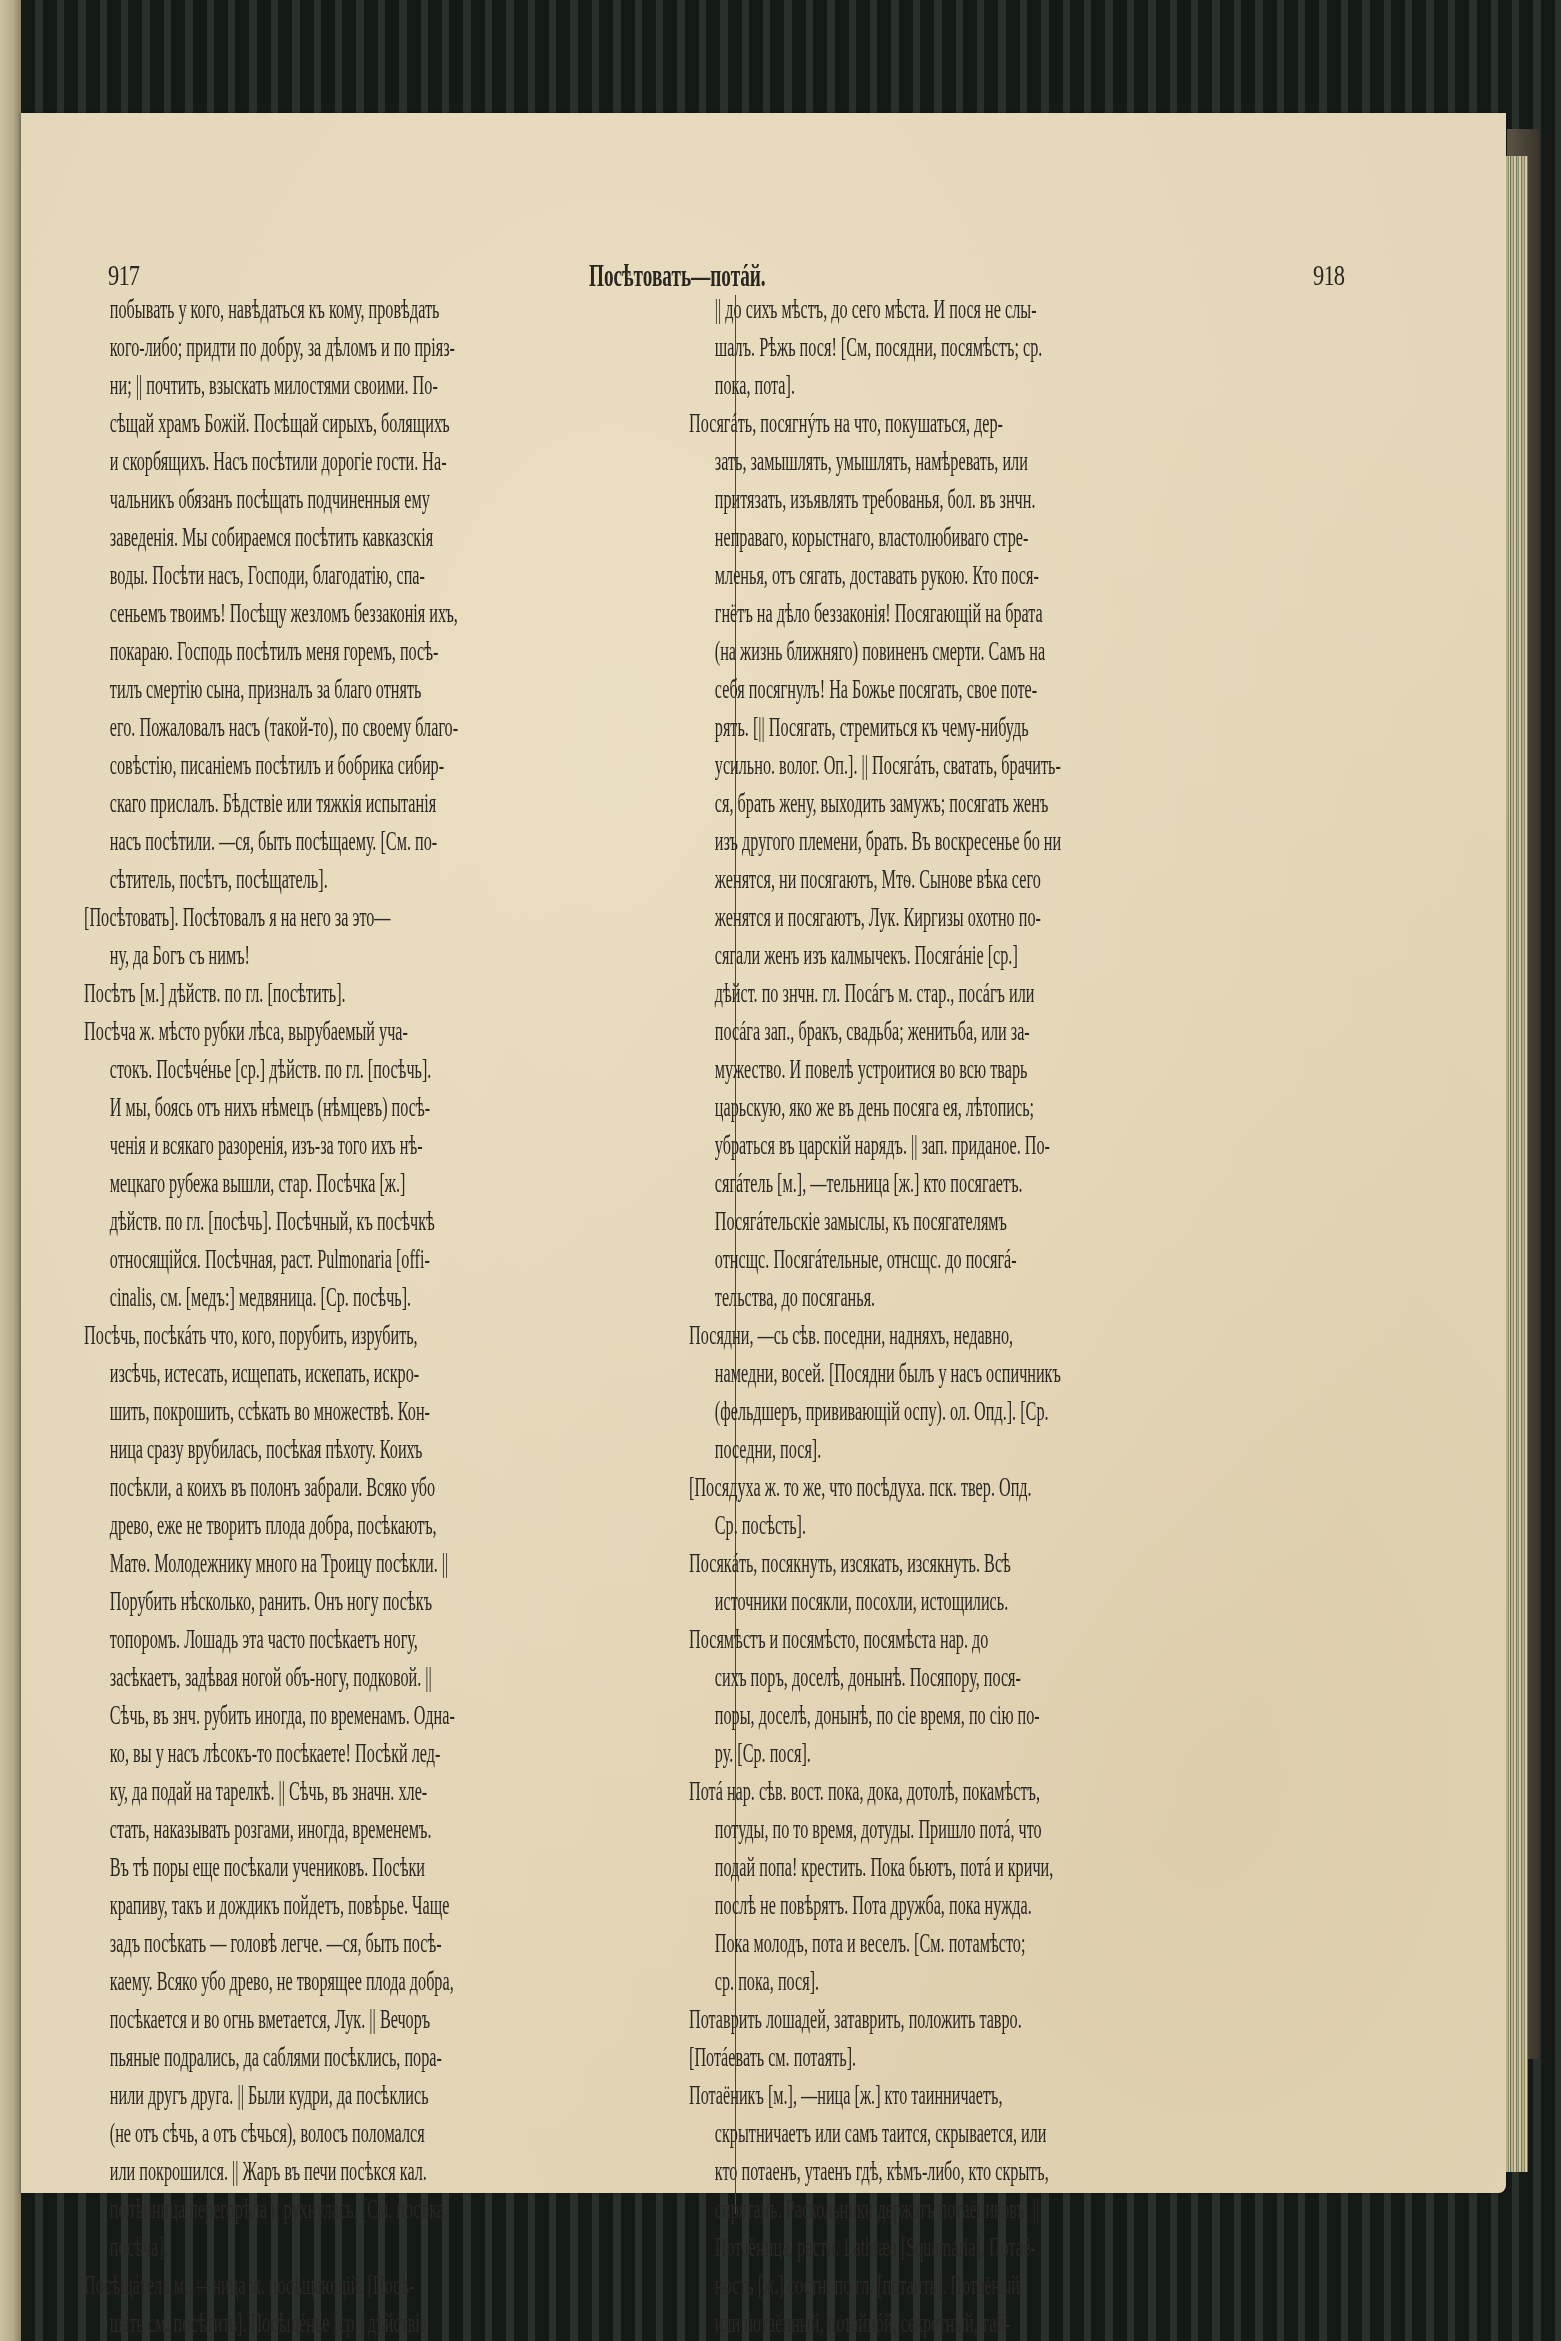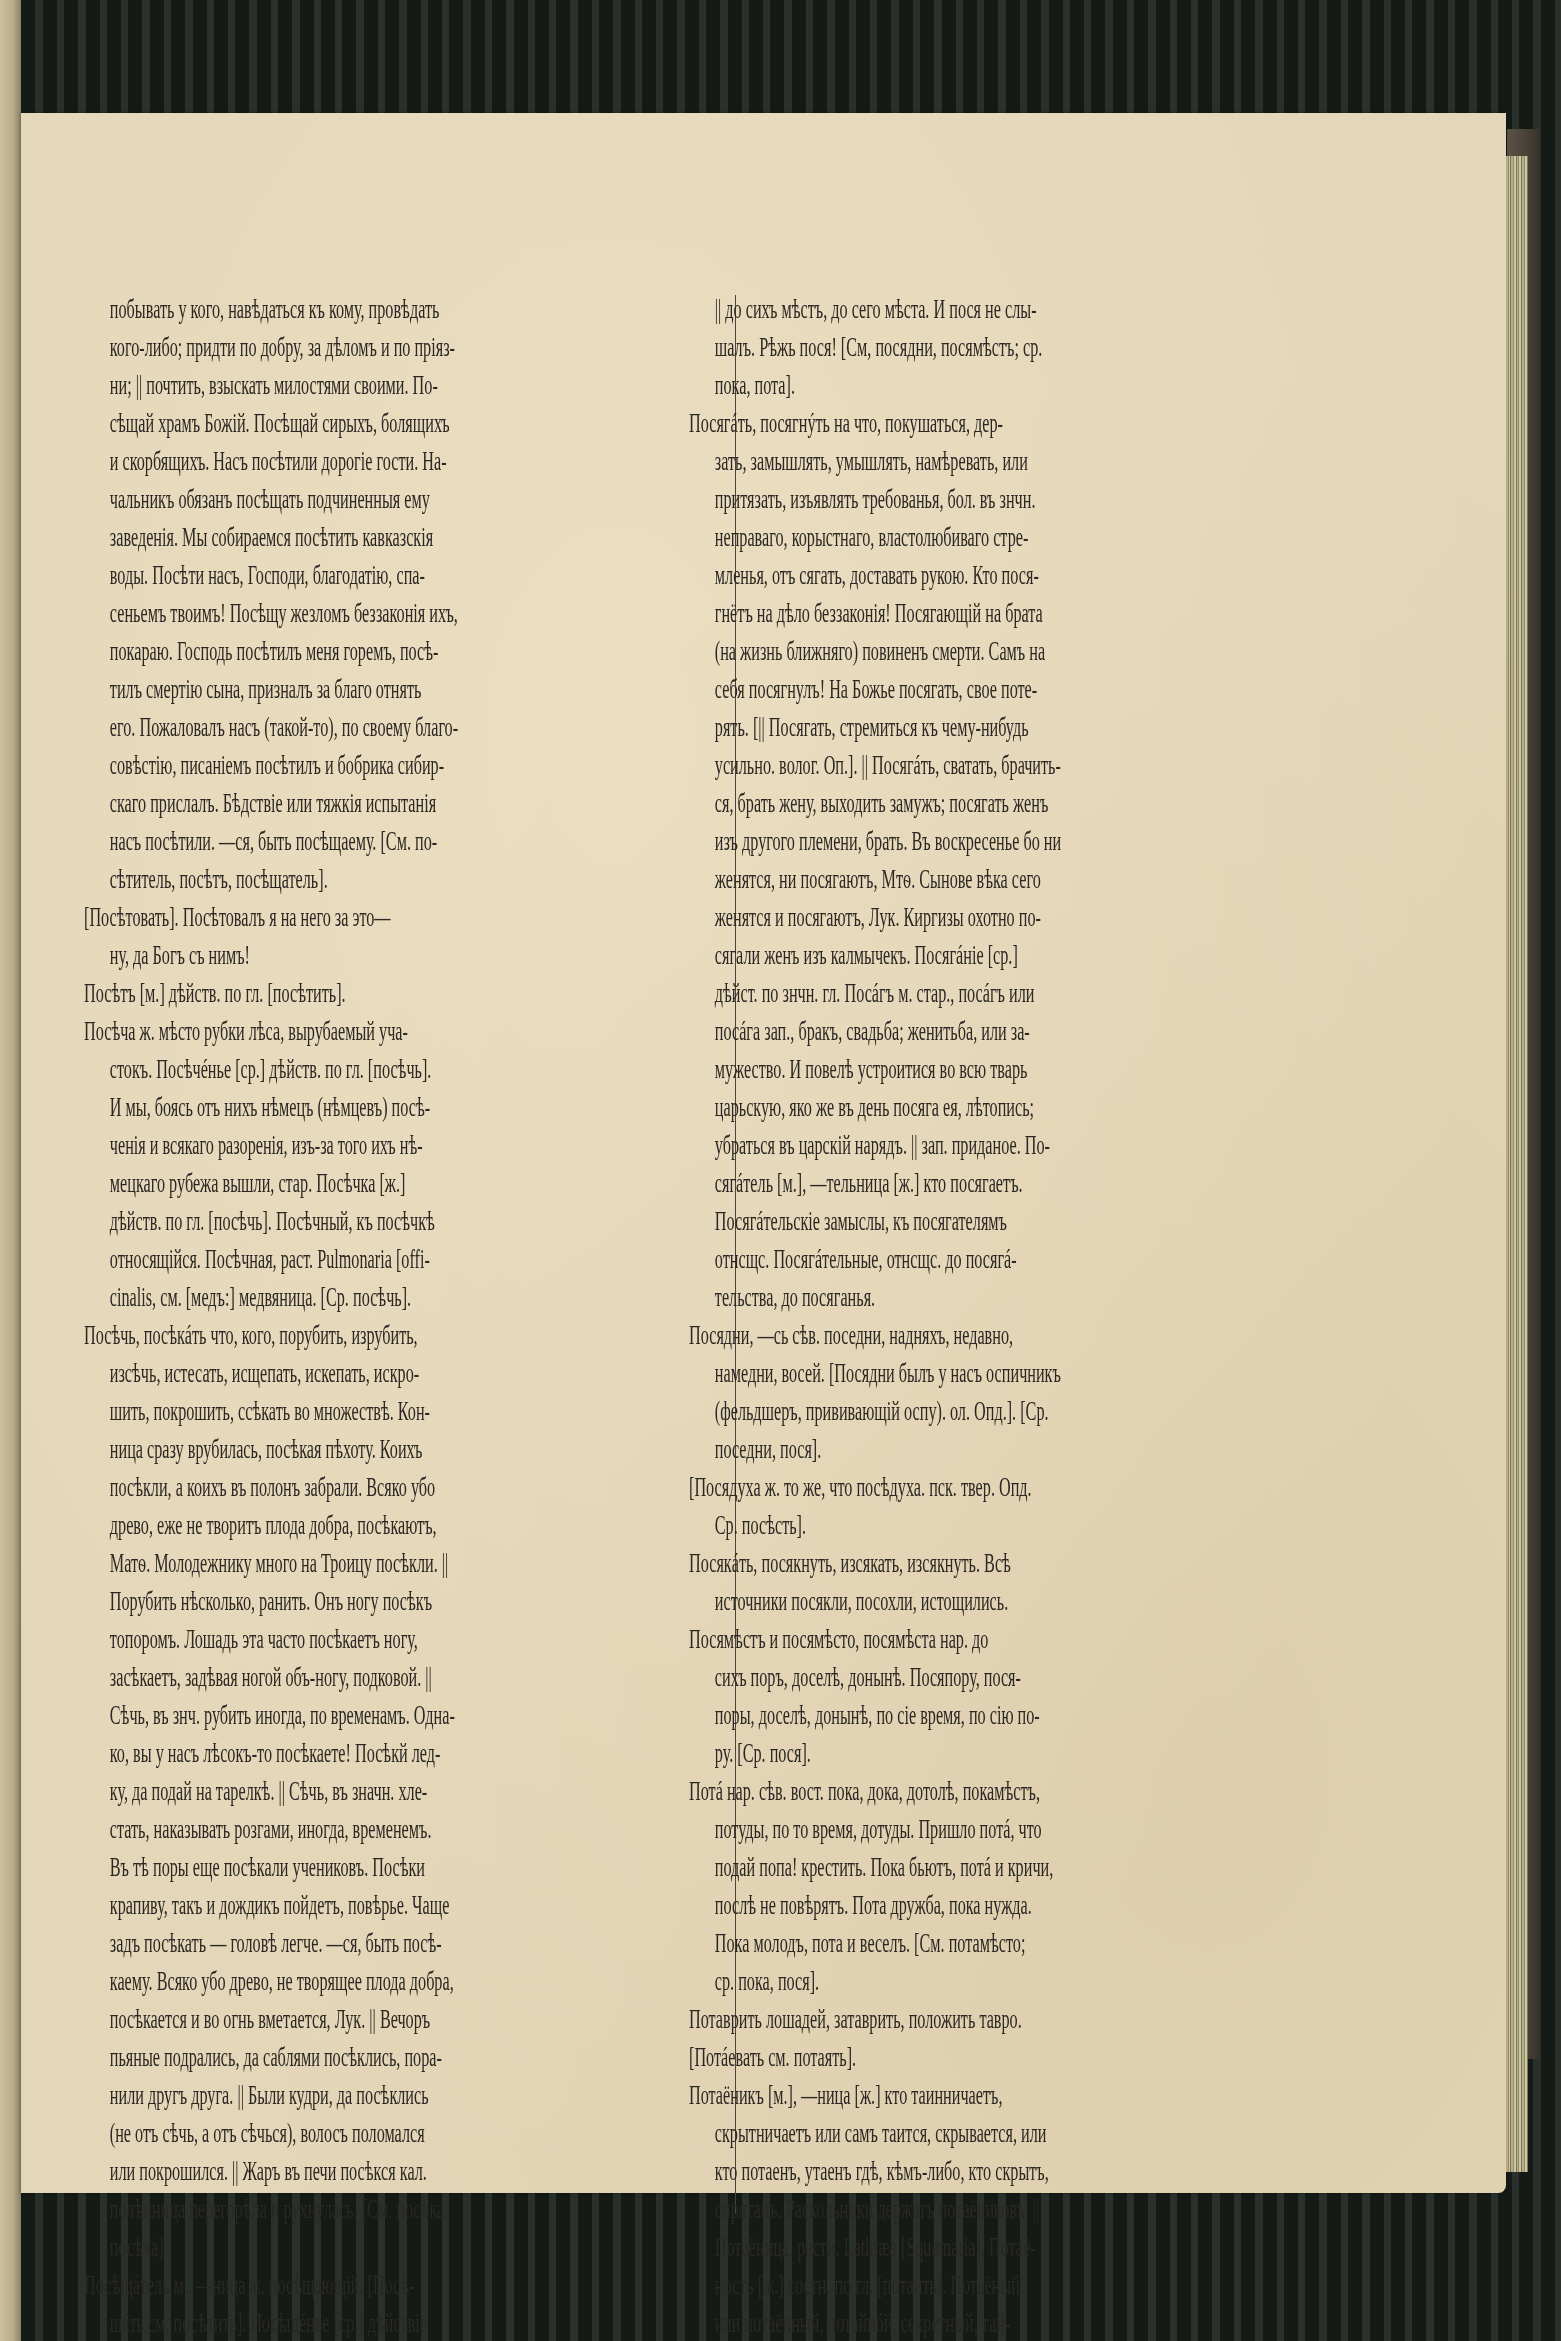--- a/index.html
+++ b/index.html
@@ -62,20 +62,25 @@
   }
 </style>
 </head>
 <body>
 
 <div class="mesh"></div>
 <div class="left-edge"></div>
 <div class="book-cover"></div>
 <div class="page">
   <div class="fore-edge"></div>
+  <div class="header">
+    <span class="pnum left">917</span>
+    <span class="htitle">Посѣтовать—потáй.</span>
+    <span class="pnum right">918</span>
+  </div>
   <div class="divider"></div>
   <div class="col left" id="col-left" style="left: 63px;">
       <div class="line" style="padding-left: 43px;">побывать у кого, навѣдаться къ кому, провѣдать</div>
       <div class="line" style="padding-left: 43px;">кого-либо; придти по добру, за дѣломъ и по пріяз-</div>
       <div class="line" style="padding-left: 43px;">ни; || почтить, взыскать милостями своими. По-</div>
       <div class="line" style="padding-left: 43px;">сѣщай храмъ Божій. Посѣщай сирыхъ, болящихъ</div>
       <div class="line" style="padding-left: 43px;">и скорбящихъ. Насъ посѣтили дорогіе гости. На-</div>
       <div class="line" style="padding-left: 43px;">чальникъ обязанъ посѣщать подчиненныя ему</div>
       <div class="line" style="padding-left: 43px;">заведенія. Мы собираемся посѣтить кавказскія</div>
       <div class="line" style="padding-left: 43px;">воды. Посѣти насъ, Господи, благодатію, спа-</div>

